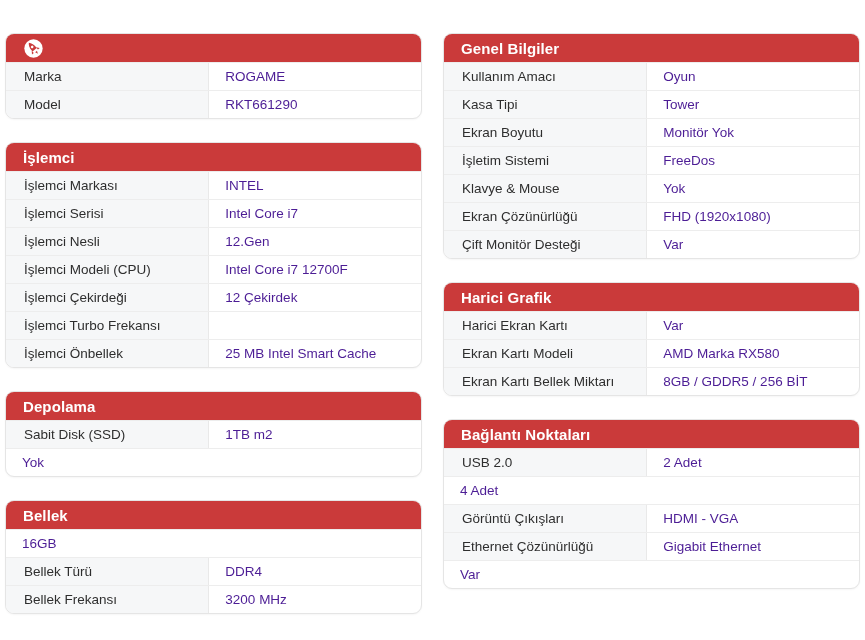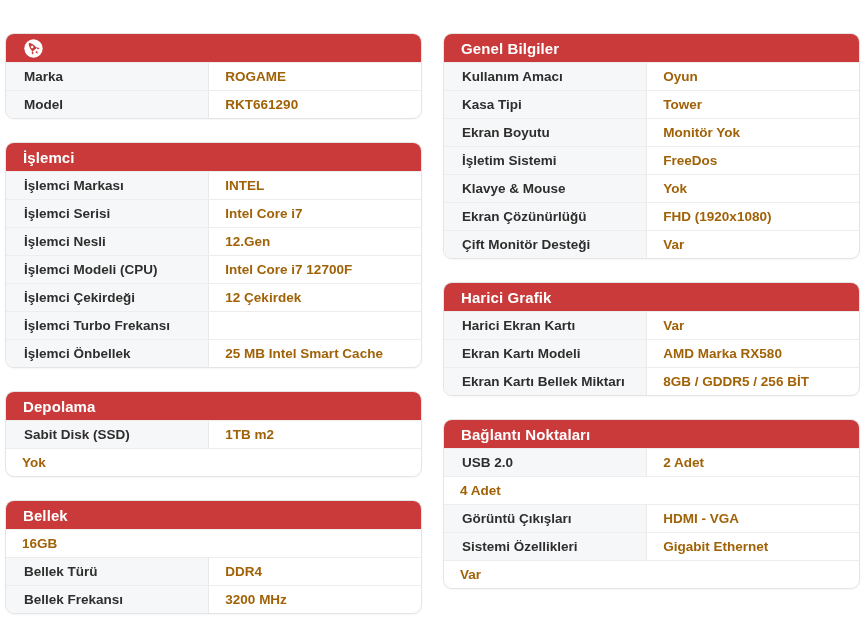--- a/index.html
+++ b/index.html
@@ -40,38 +40,37 @@
   .card-header .logo-badge {
     width: 21px; height: 21px;
     display: inline-flex;
   }
   .row {
     display: flex;
     align-items: stretch;
     min-height: 28px;
     border-top: 1px solid #ededed;
     font-size: 13.5px;
-    font-weight: bold;
   }
   .row:first-of-type { border-top: none; }
   .cell-label {
     width: 49%;
     background: #f6f7f8;
     border-right: 1px solid #e9e9e9;
     display: flex;
     align-items: center;
     padding: 5px 8px 5px 18px;
     color: #2e2e2e;
   }
   .cell-value {
     flex: 1;
     display: flex;
     align-items: center;
     padding: 5px 8px 5px 16px;
-    color: #a16207;
+    color: #4c1d95;
   }
 </style>
 </head>
 <body>
 
 <div class="page">
 
   <div class="col">
 
     <div class="card">
@@ -215,21 +214,21 @@
         <div class="cell-value">2 Adet</div>
       </div>
       <div class="row">
         <div class="cell-value">4 Adet</div>
       </div>
       <div class="row">
         <div class="cell-label">Görüntü Çıkışları</div>
         <div class="cell-value">HDMI - VGA</div>
       </div>
       <div class="row">
-        <div class="cell-label">Sistemi Özellikleri</div>
+        <div class="cell-label">Ethernet Çözünürlüğü</div>
         <div class="cell-value">Gigabit Ethernet</div>
       </div>
       <div class="row">
         <div class="cell-value">Var</div>
       </div>
     </div>
 
   </div>
 </div>
 

